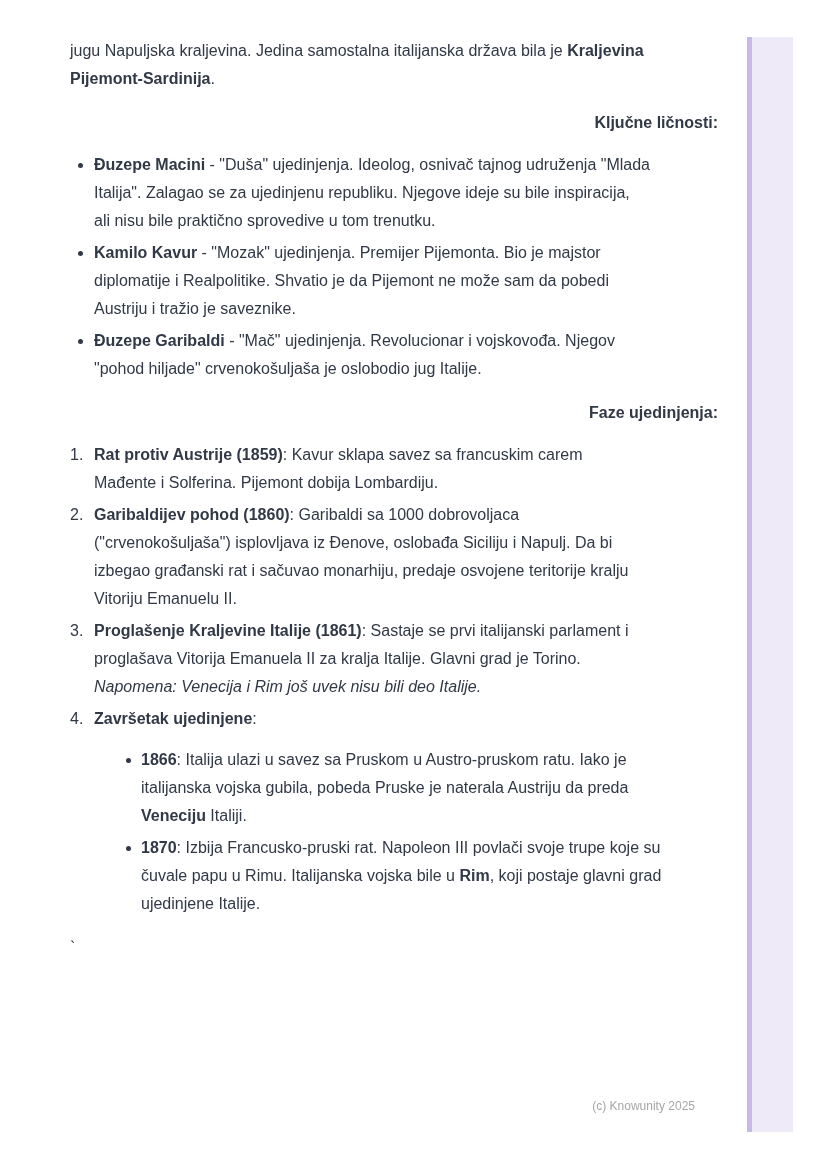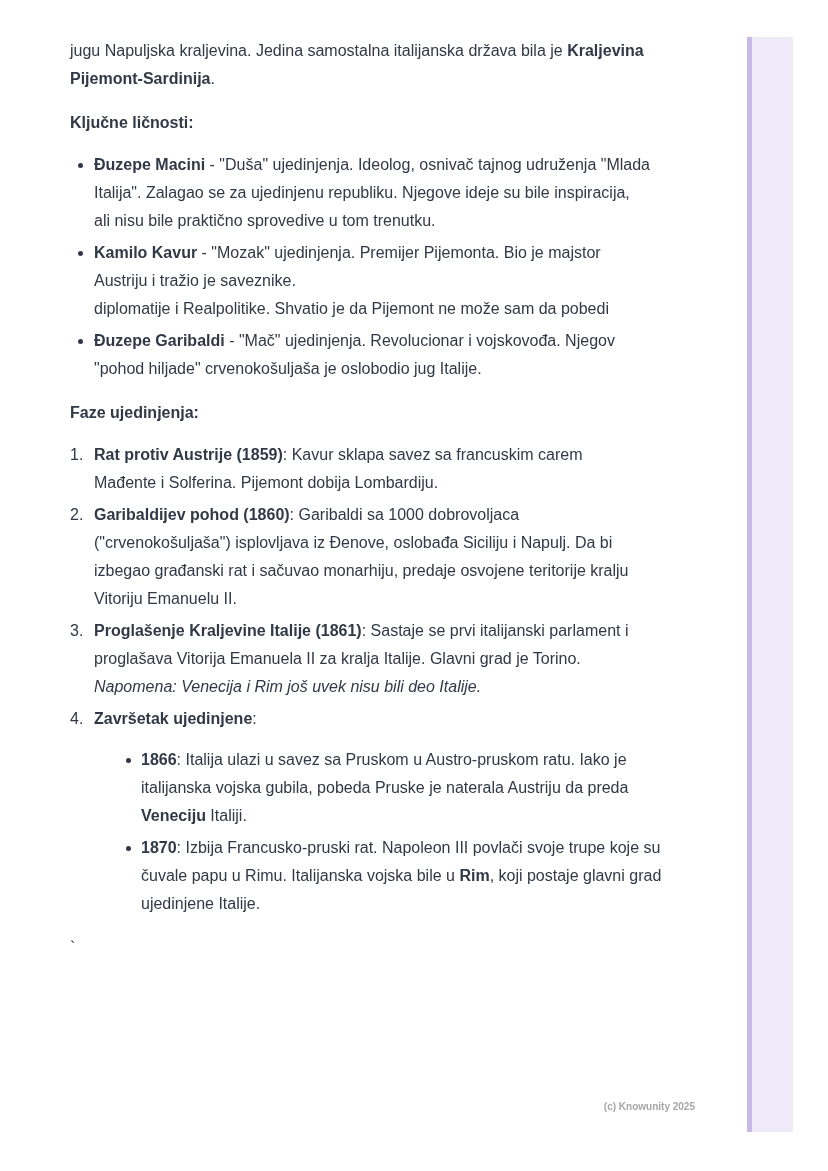--- a/index.html
+++ b/index.html
@@ -18,44 +18,43 @@
   #doc {
     position: absolute; left: 70px; top: 37px;
     width: 648px;
     font-size: 16px; line-height: 28px;
     color: #313846;
   }
   .line { white-space: nowrap; }
   .b { font-weight: bold; }
   .i { font-style: italic; }
   .p  { margin: 0 0 16px 0; }
-  .h  { margin: 16px 0 14px 0; font-weight: bold; }
+  .h  { margin: 16px 0 14px 0; font-weight: bold; text-align: right; }
   .list { margin: 0 0 16px 0; padding: 0; }
   .li { position: relative; padding-left: 24px; margin-bottom: 4px; list-style: none; }
   .li .disc {
     position: absolute; left: 8px; top: 12px;
     width: 5px; height: 5px; border-radius: 50%;
     background: #313846;
   }
   .li .num { position: absolute; left: 0; top: 0; }
   .sublist { margin: 13px; padding: 0; }
   .sublist .li { padding-left: 34px; margin-bottom: 4px; }
   .sublist .li .disc { left: 19px; }
   .edge-strip {
     position: absolute; left: 747px; top: 37px;
     width: 41px; height: 1095px;
     background: #eeeaf8;
     border-left: 5px solid #c6b9e7;
   }
   .footer {
     position: absolute; top: 1100px; right: 54px;
-    font-size: 10px; line-height: 13px;
+    font-size: 12px; line-height: 13px;
     color: #a6a6a6;
     z-index: 5;
-    font-weight: bold;
   }
 </style>
 </head>
 <body>
 
 <div class="page">
   <div id="doc">
       <div class="p">
         <div class="line"><span>jugu Napuljska kraljevina. Jedina samostalna italijanska država bila je </span><span class="b">Kraljevina</span></div>
         <div class="line"><span class="b">Pijemont-Sardinija</span><span>.</span></div>
@@ -66,22 +65,22 @@
       <div class="list">
         <div class="li">
           <span class="disc"></span>
           <div class="line"><span class="b">Đuzepe Macini</span><span> - "Duša" ujedinjenja. Ideolog, osnivač tajnog udruženja "Mlada</span></div>
           <div class="line"><span>Italija". Zalagao se za ujedinjenu republiku. Njegove ideje su bile inspiracija,</span></div>
           <div class="line"><span>ali nisu bile praktično sprovedive u tom trenutku.</span></div>
         </div>
         <div class="li">
           <span class="disc"></span>
           <div class="line"><span class="b">Kamilo Kavur</span><span> - "Mozak" ujedinjenja. Premijer Pijemonta. Bio je majstor</span></div>
+          <div class="line"><span>diplomatije i Realpolitike. Shvatio je da Pijemont ne može sam da pobedi</span></div>
           <div class="line"><span>Austriju i tražio je saveznike.</span></div>
-          <div class="line"><span>diplomatije i Realpolitike. Shvatio je da Pijemont ne može sam da pobedi</span></div>
         </div>
         <div class="li">
           <span class="disc"></span>
           <div class="line"><span class="b">Đuzepe Garibaldi</span><span> - "Mač" ujedinjenja. Revolucionar i vojskovođa. Njegov</span></div>
           <div class="line"><span>"pohod hiljade" crvenokošuljaša je oslobodio jug Italije.</span></div>
         </div>
       </div>
       <div class="h">
         <div class="line"><span class="b">Faze ujedinjenja:</span></div>
       </div>

